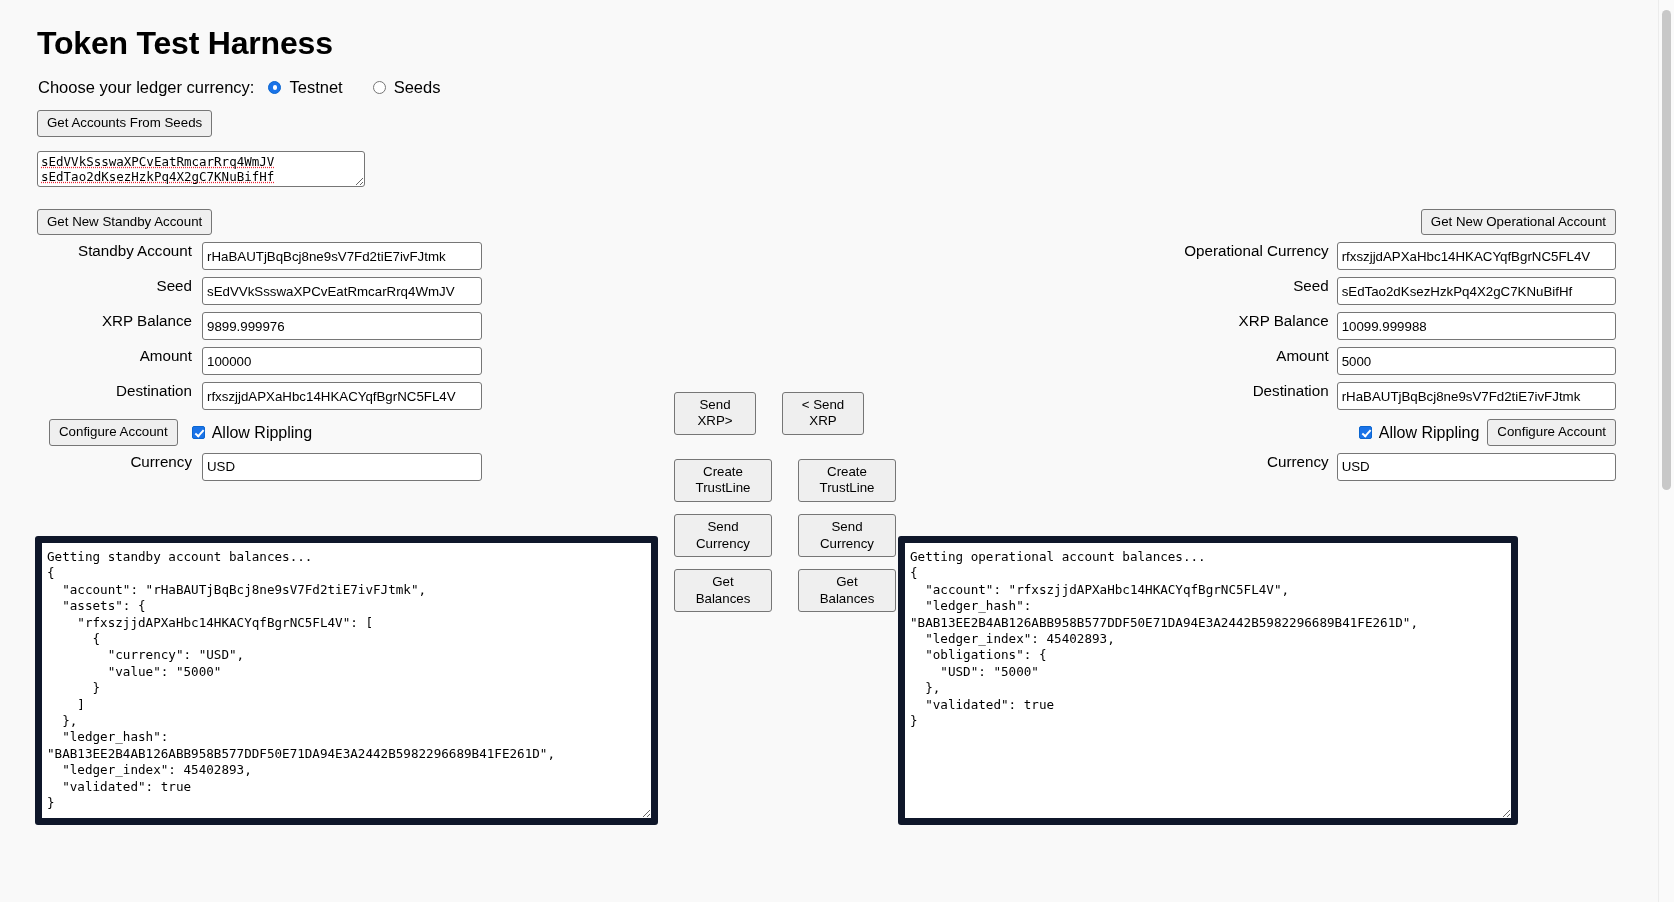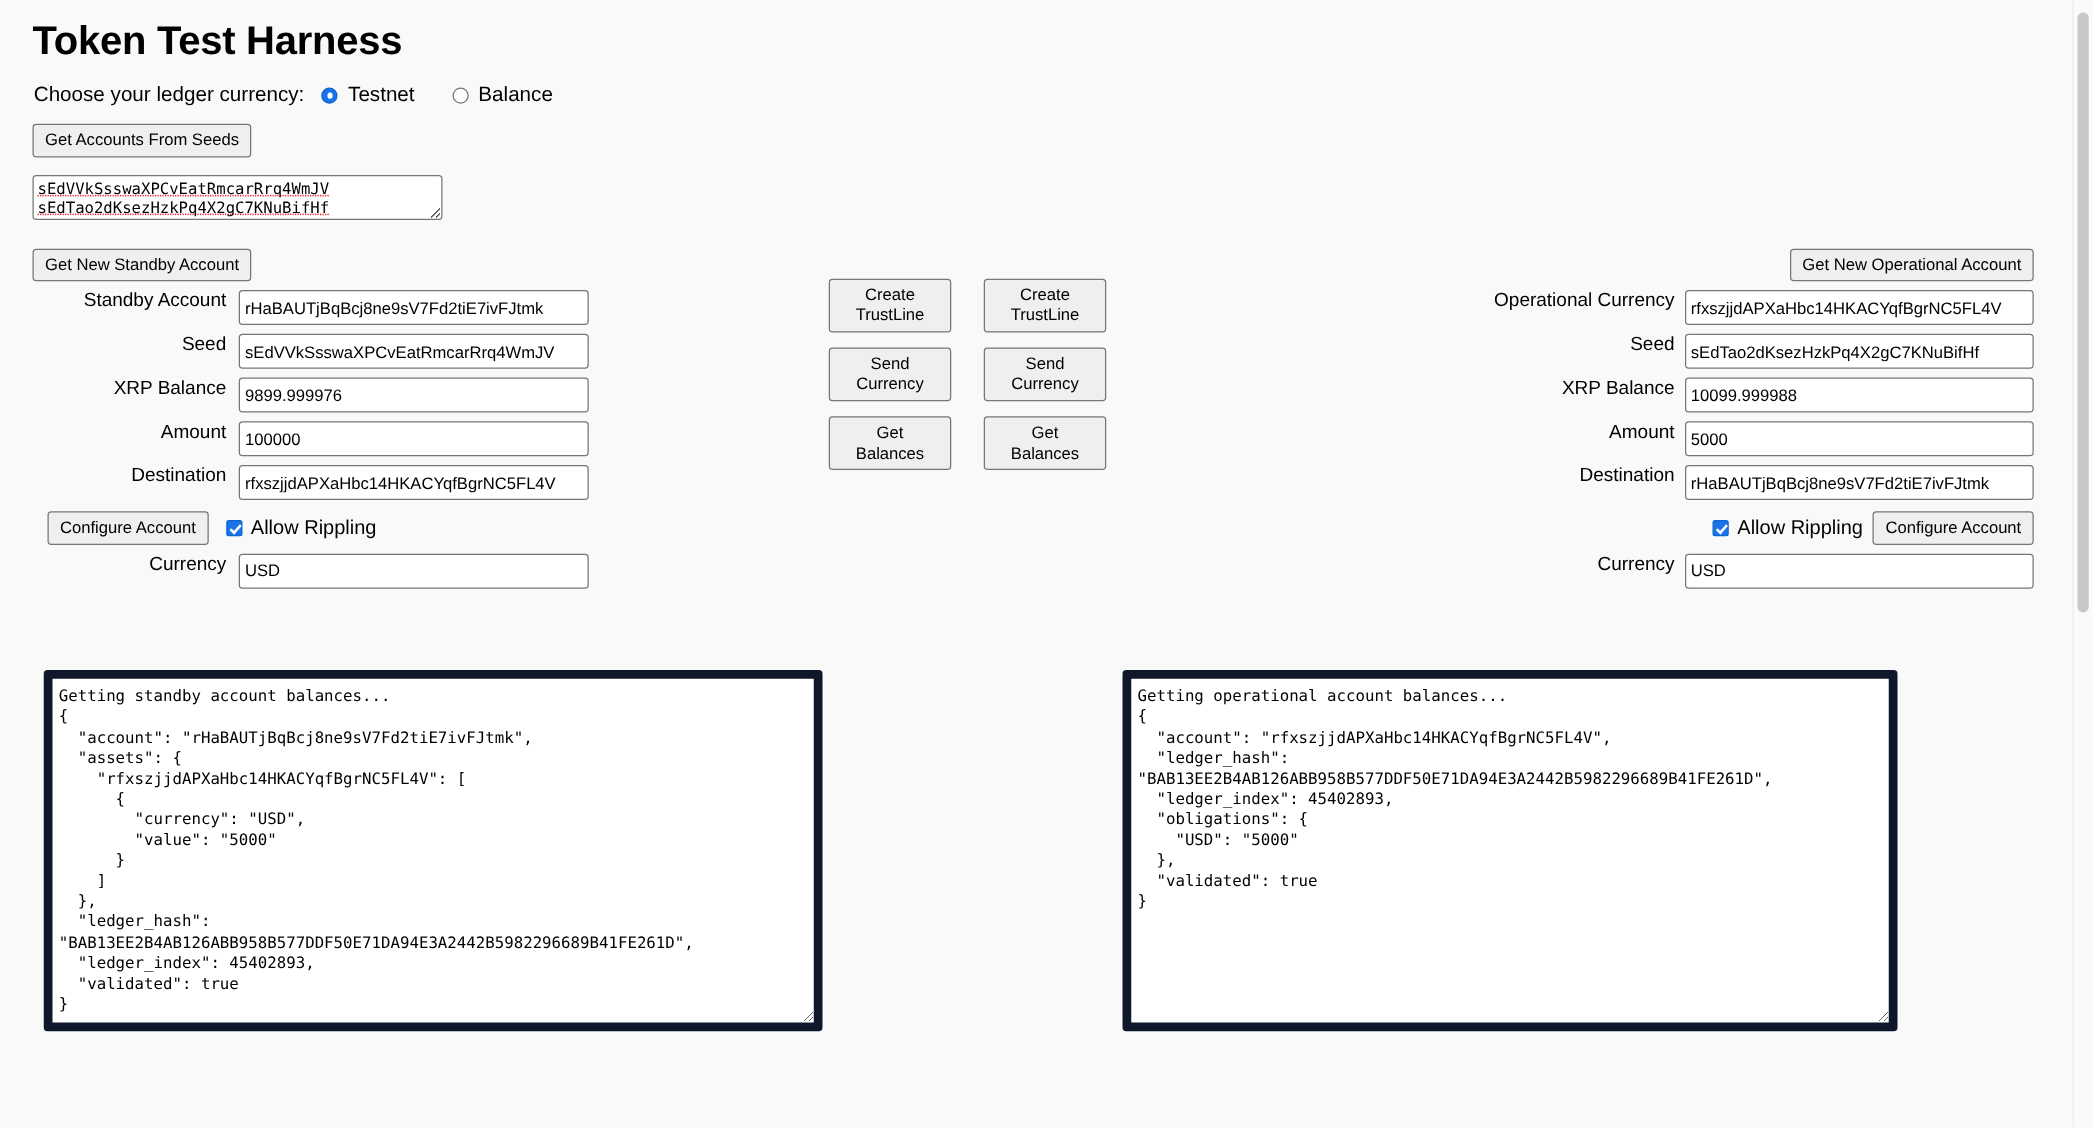--- a/index.html
+++ b/index.html
@@ -12,21 +12,21 @@
   body {
     width: 1674px;
     height: 902px;
     overflow: hidden;
     position: relative;
   }
   .page {
     width: 1653px;
     height: 902px;
     background: #f9f9f9;
-    padding: 0;
+    padding: 11px;
     box-sizing: border-box;
     position: relative;
     overflow: hidden;
   }
   h1.title {
     font-size: 32px;
     font-weight: bold;
     color: #000;
     margin: 0;
     padding: 14px 0 0 26px;
@@ -236,21 +236,21 @@
 
   <div class="ledger-row">
     <span class="ledger-label">Choose your ledger currency:</span>
     <div class="radio-group">
       <label class="radio-opt checked">
         <span class="rb"></span>
         <span class="rlabel">Testnet</span>
       </label>
       <label class="radio-opt spacer-devnet">
         <span class="rb"></span>
-        <span class="rlabel">Balance</span>
+        <span class="rlabel">Seeds</span>
       </label>
     </div>
   </div>
 
   <div class="get-seeds-wrap">
     <button class="btn">Get Accounts From Seeds</button>
   </div>
 
   <div class="seeds-wrap">
     <textarea class="seeds" spellcheck="false" style="">sEdVVkSsswaXPCvEatRmcarRrq4WmJV
@@ -293,20 +293,24 @@
         </span>
       </div>
 
       <div class="field-row">
         <span class="flabel">Currency</span>
         <input class="tf" type="text" value="USD" style="">
       </div>
     </div>
 
     <div class="center-col">
+      <div class="crow first" style="margin-top:183px;">
+        <button class="btn cbtn-xrp">Send XRP&gt;</button>
+        <button class="btn cbtn-xrp">&lt; Send XRP</button>
+      </div>
       <div class="crow" style="margin-top:24px;">
         <button class="btn cbtn-two"><span style="white-space:pre-line;">Create
 TrustLine</span></button>
         <button class="btn cbtn-two"><span style="white-space:pre-line;">Create
 TrustLine</span></button>
       </div>
       <div class="crow" style="margin-top:12px;">
         <button class="btn cbtn-wide">Send Currency</button>
         <button class="btn cbtn-wide">Send Currency</button>
       </div>

